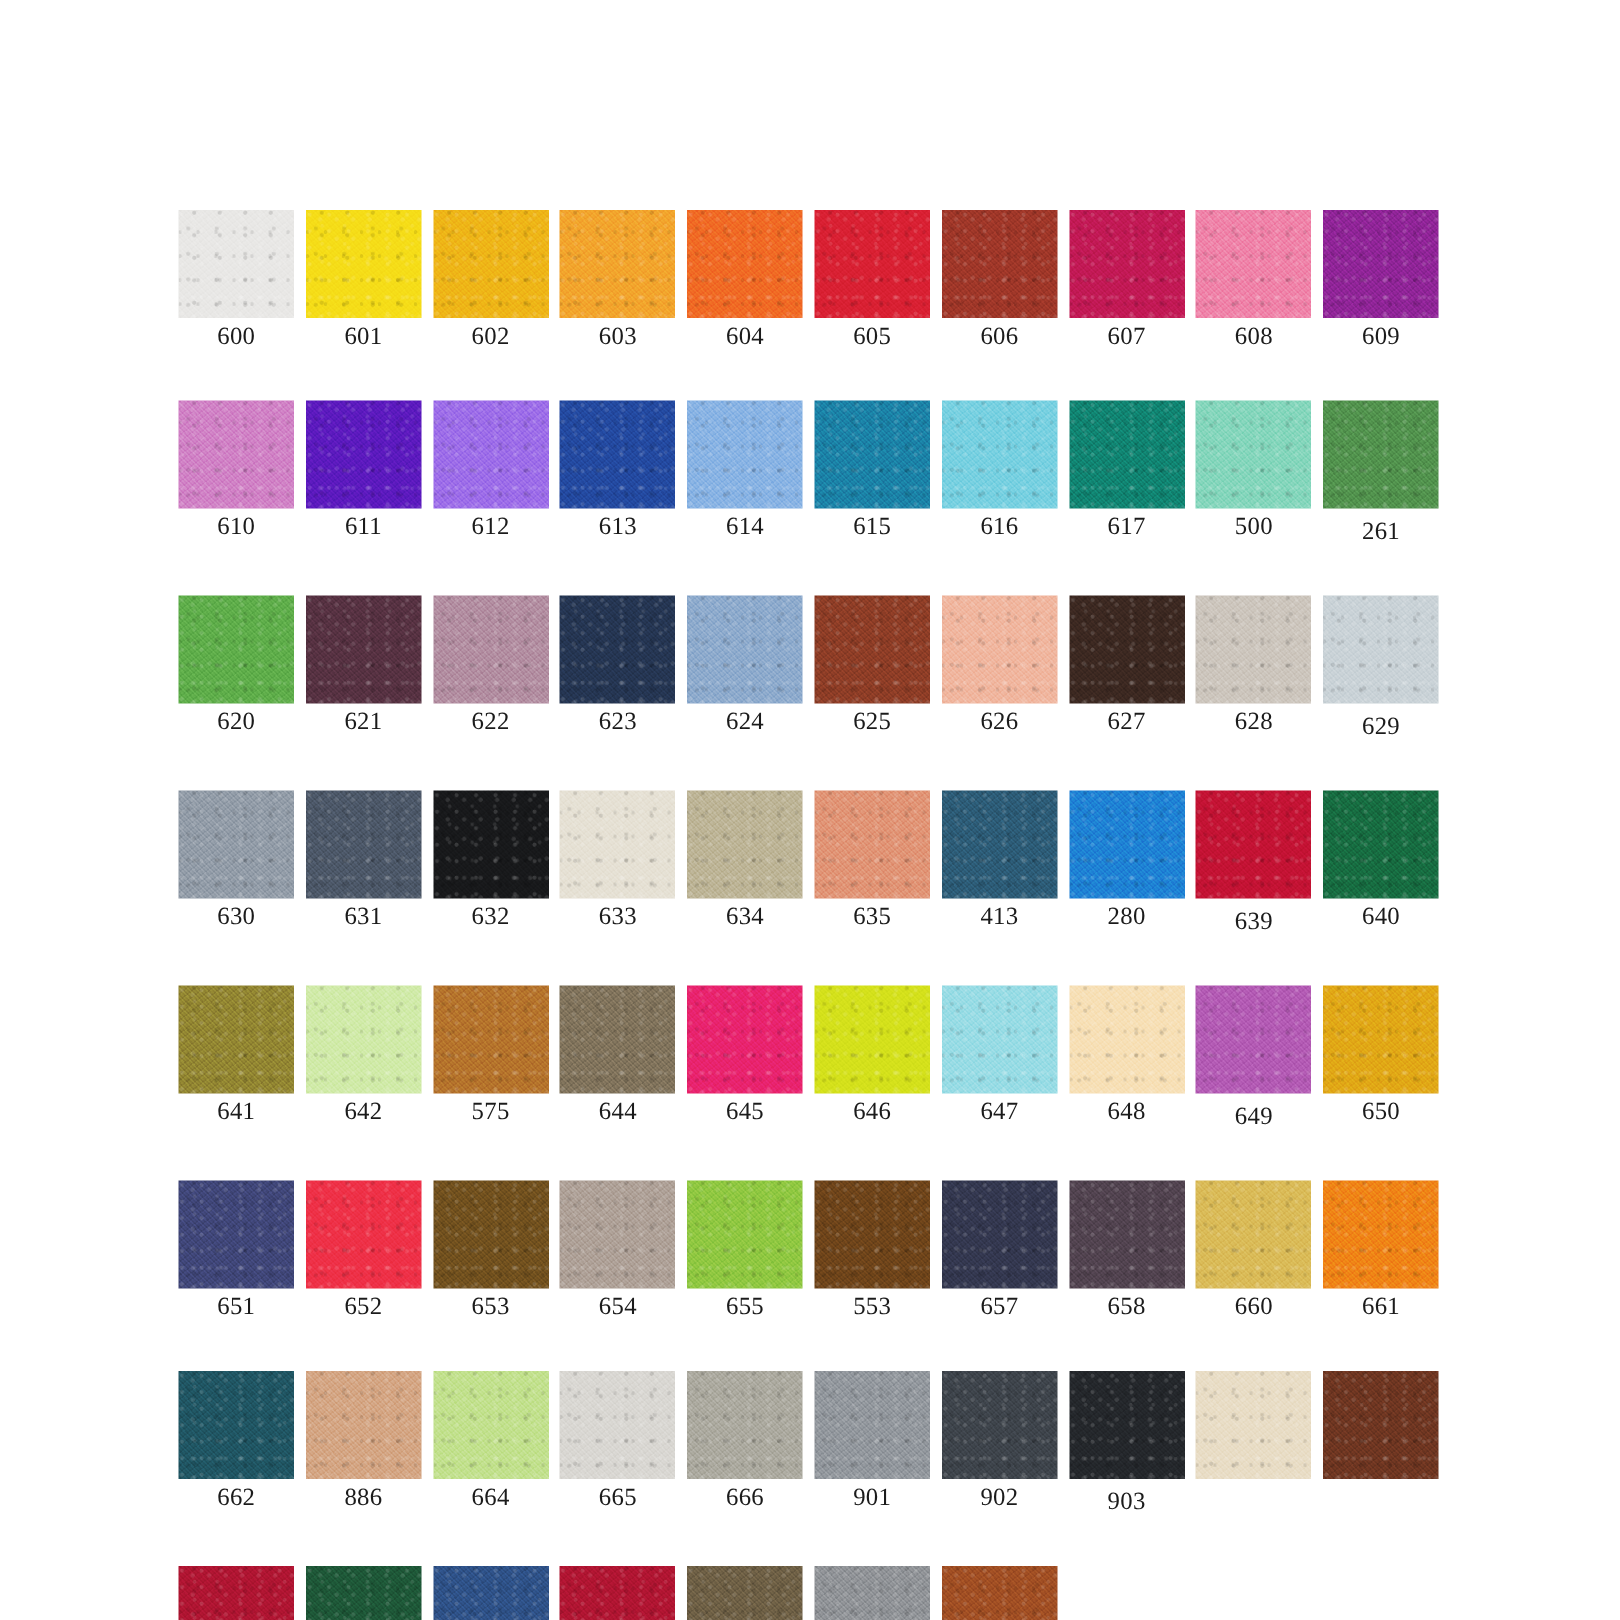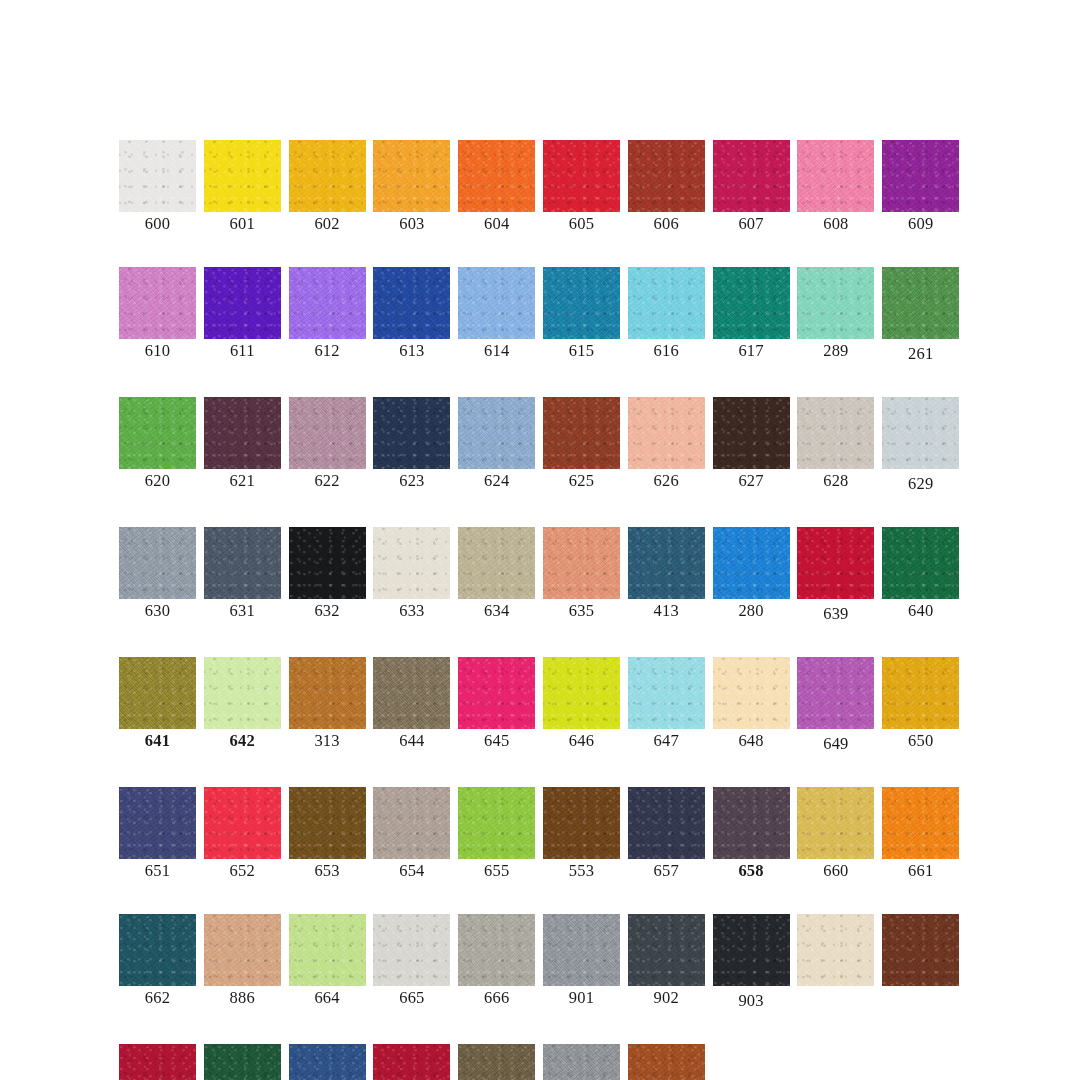--- a/index.html
+++ b/index.html
@@ -94,21 +94,21 @@
     line-height: 18px;
     color: #1b1b1b;
     letter-spacing: 0.2px;
     font-family: "Liberation Serif", serif;
     font-weight: 400;
     text-align: center;
     white-space: nowrap;
   }
   
   .jitter-down .swatch-label { margin-top: 6px; }
-  .bold-label .swatch-label { font-weight: 700; }
+  .bold-label .swatch-label { font-weight: 400; }
 </style>
 </head>
 <body>
 
 <div id="chart-root">
   <div class="swatch-grid">
       <div class="swatch-cell">
         <div class="swatch-chip" title="white" style="background-color: rgb(232, 231, 229);"></div>
         <div class="swatch-label">600</div>
       </div>
@@ -175,21 +175,21 @@
       <div class="swatch-cell">
         <div class="swatch-chip" title="sky-cyan" style="background-color: rgb(116, 207, 224);"></div>
         <div class="swatch-label">616</div>
       </div>
       <div class="swatch-cell">
         <div class="swatch-chip" title="teal-green" style="background-color: rgb(16, 128, 110);"></div>
         <div class="swatch-label">617</div>
       </div>
       <div class="swatch-cell">
         <div class="swatch-chip" title="mint-green" style="background-color: rgb(129, 213, 186);"></div>
-        <div class="swatch-label">289</div>
+        <div class="swatch-label">500</div>
       </div>
       <div class="swatch-cell jitter-down">
         <div class="swatch-chip" title="medium-green" style="background-color: rgb(79, 143, 75);"></div>
         <div class="swatch-label">261</div>
       </div>
       <div class="swatch-cell">
         <div class="swatch-chip" title="grass-green" style="background-color: rgb(92, 171, 72);"></div>
         <div class="swatch-label">620</div>
       </div>
       <div class="swatch-cell">
@@ -271,21 +271,21 @@
       <div class="swatch-cell bold-label">
         <div class="swatch-chip" title="olive" style="background-color: rgb(143, 130, 48);"></div>
         <div class="swatch-label">641</div>
       </div>
       <div class="swatch-cell bold-label">
         <div class="swatch-chip" title="pale-lime" style="background-color: rgb(207, 234, 166);"></div>
         <div class="swatch-label">642</div>
       </div>
       <div class="swatch-cell">
         <div class="swatch-chip" title="caramel" style="background-color: rgb(179, 112, 42);"></div>
-        <div class="swatch-label">313</div>
+        <div class="swatch-label">575</div>
       </div>
       <div class="swatch-cell">
         <div class="swatch-chip" title="taupe-gray" style="background-color: rgb(125, 112, 89);"></div>
         <div class="swatch-label">644</div>
       </div>
       <div class="swatch-cell">
         <div class="swatch-chip" title="hot-pink" style="background-color: rgb(232, 34, 107);"></div>
         <div class="swatch-label">645</div>
       </div>
       <div class="swatch-cell">

